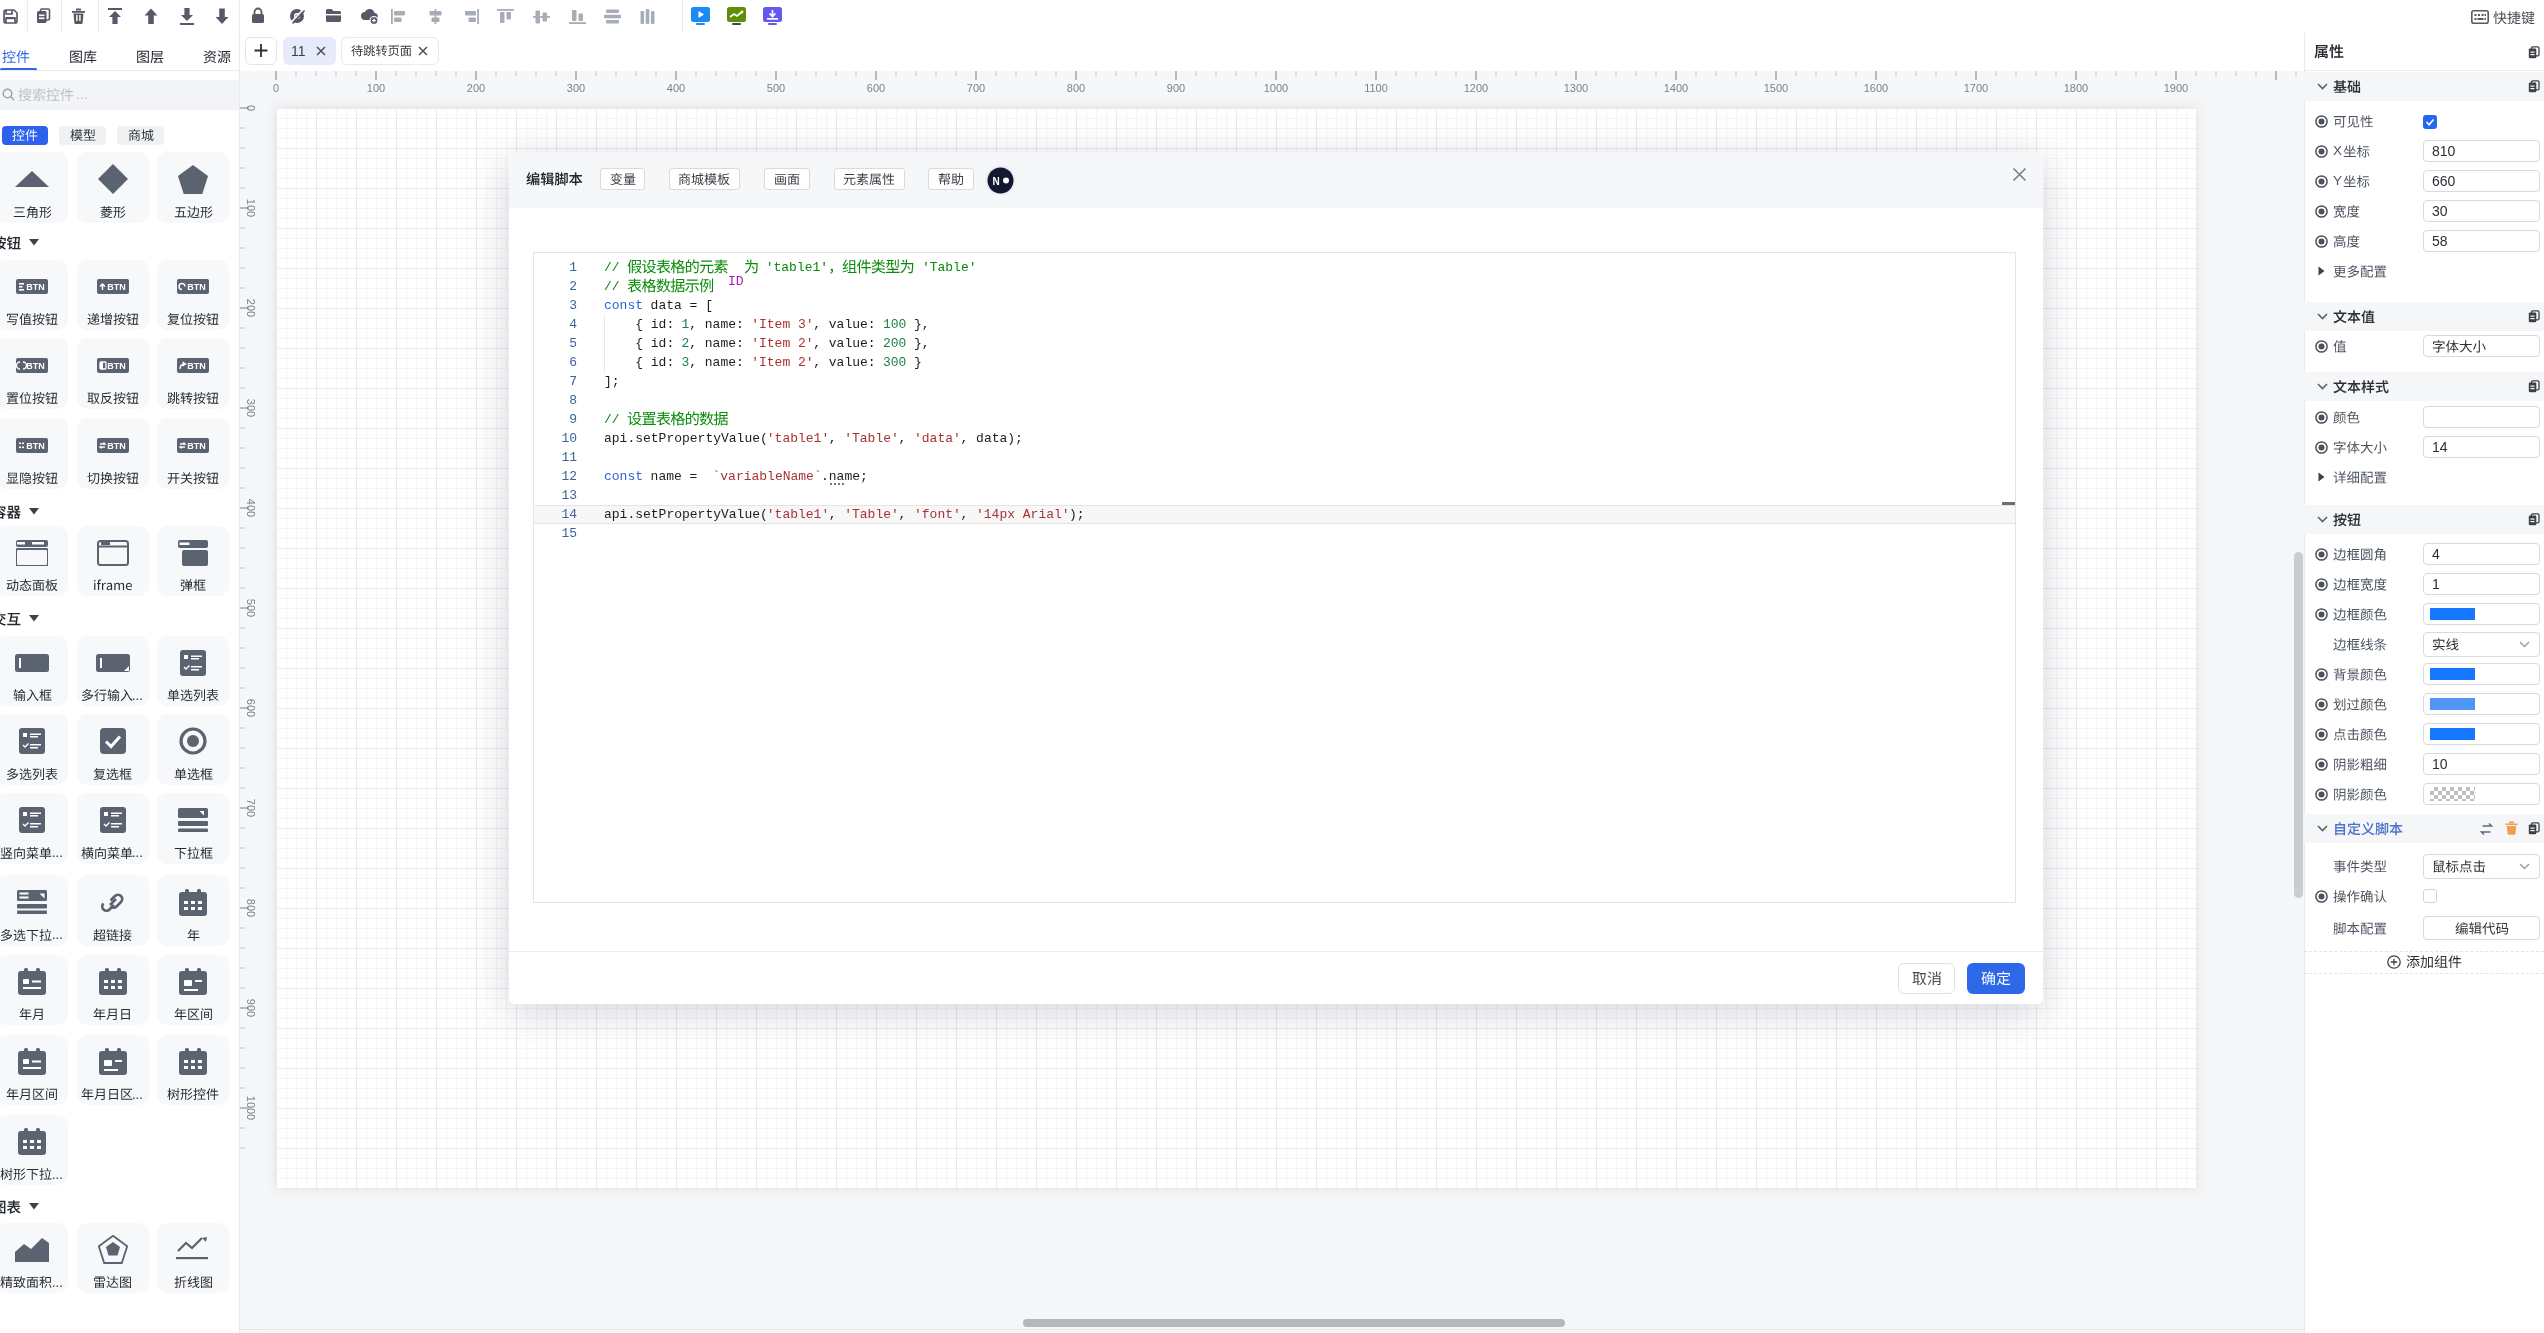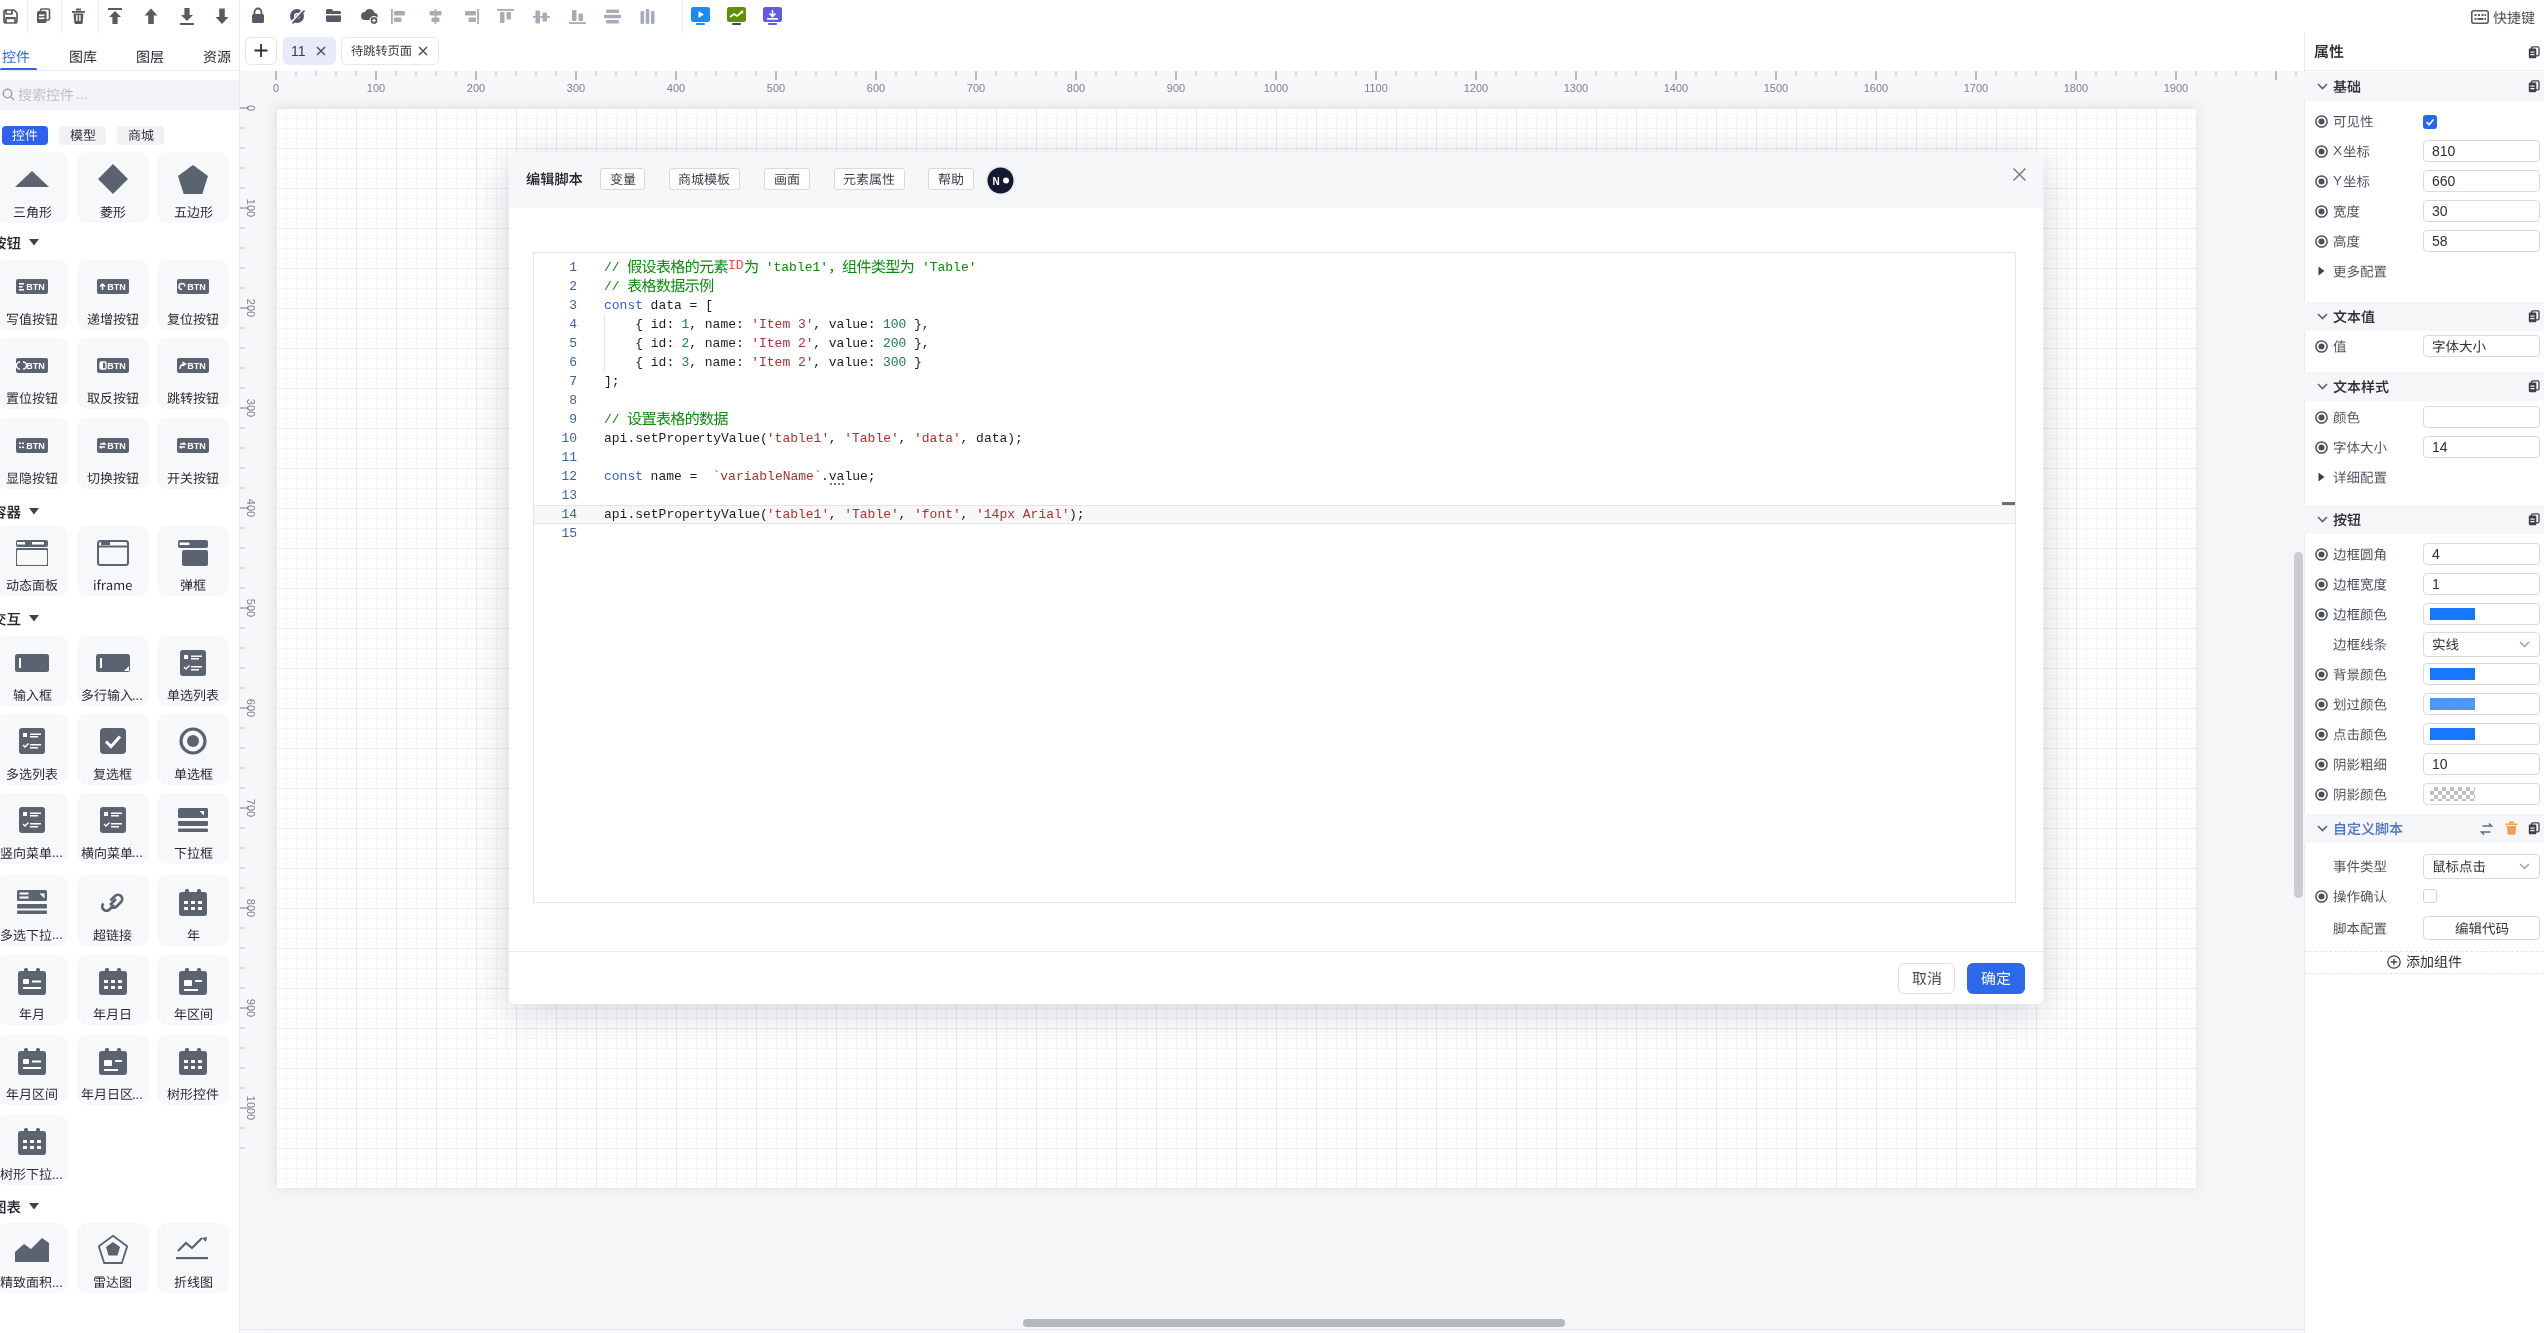--- a/index.html
+++ b/index.html
@@ -1120,21 +1120,21 @@
     <g transform="translate(0,15.2) scale(0.0152,-0.0152)" fill="#0a8a0a">
       <use href="#gr5047" x="0"></use>
       <use href="#gr8bbe" x="947"></use>
       <use href="#gr8868" x="1895"></use>
       <use href="#gr683c" x="2842"></use>
       <use href="#gr7684" x="3789"></use>
       <use href="#gr5143" x="4737"></use>
       <use href="#gr7d20" x="5684"></use>
     </g>
   </svg>
-<div class="a mono" style="left:728.0px;top:256px;color:#ef4444">ID</div>
+<div class="a mono" style="left:728.0px;top:272px;color:#a21caf">ID</div>
 <svg class="a" style="left:743.5px;top:256.8px;overflow:visible" width="14" height="20">
     <g transform="translate(0,15.2) scale(0.0152,-0.0152)" fill="#0a8a0a">
       <use href="#gr4e3a" x="0"></use>
     </g>
   </svg>
 <div class="a mono" style="left:757.9px;top:258px;color:#0a8a0a"> 'table1'</div>
 <svg class="a" style="left:827.7px;top:256.8px;overflow:visible" width="14" height="20">
     <g transform="translate(0,15.2) scale(0.0152,-0.0152)" fill="#0a8a0a">
       <use href="#grff0c" x="0"></use>
     </g>
@@ -1199,21 +1199,21 @@
 <div class="a mono" style="left:604.0px;top:429px;color:#1e1e1e">api.setPropertyValue(</div>
 <div class="a mono" style="left:766.8px;top:429px;color:#a93333">'table1'</div>
 <div class="a mono" style="left:828.8px;top:429px;color:#1e1e1e">, </div>
 <div class="a mono" style="left:844.2px;top:429px;color:#a93333">'Table'</div>
 <div class="a mono" style="left:898.5px;top:429px;color:#1e1e1e">, </div>
 <div class="a mono" style="left:914.0px;top:429px;color:#a93333">'data'</div>
 <div class="a mono" style="left:960.5px;top:429px;color:#1e1e1e">, data);</div>
 <div class="a mono" style="left:604.0px;top:467px;color:#2b5fd9">const</div>
 <div class="a mono" style="left:642.8px;top:467px;color:#1e1e1e"> name = </div>
 <div class="a mono" style="left:712.5px;top:467px;color:#a93333">`variableName`</div>
-<div class="a mono" style="left:821.0px;top:467px;color:#1e1e1e">.value;</div>
+<div class="a mono" style="left:821.0px;top:467px;color:#1e1e1e">.name;</div>
 <div class="a mono" style="left:604.0px;top:505px;color:#1e1e1e">api.setPropertyValue(</div>
 <div class="a mono" style="left:766.8px;top:505px;color:#a93333">'table1'</div>
 <div class="a mono" style="left:828.8px;top:505px;color:#1e1e1e">, </div>
 <div class="a mono" style="left:844.2px;top:505px;color:#a93333">'Table'</div>
 <div class="a mono" style="left:898.5px;top:505px;color:#1e1e1e">, </div>
 <div class="a mono" style="left:914.0px;top:505px;color:#a93333">'font'</div>
 <div class="a mono" style="left:960.5px;top:505px;color:#1e1e1e">, </div>
 <div class="a mono" style="left:976.0px;top:505px;color:#a93333">'14px Arial'</div>
 <div class="a mono" style="left:1069.0px;top:505px;color:#1e1e1e">);</div>
 <div class="a" style="left:829px;top:483px;width:16px;height:2px;background-image:radial-gradient(circle at 2px 1px,#777 1px,transparent 1.2px);background-size:4px 2px"></div>

